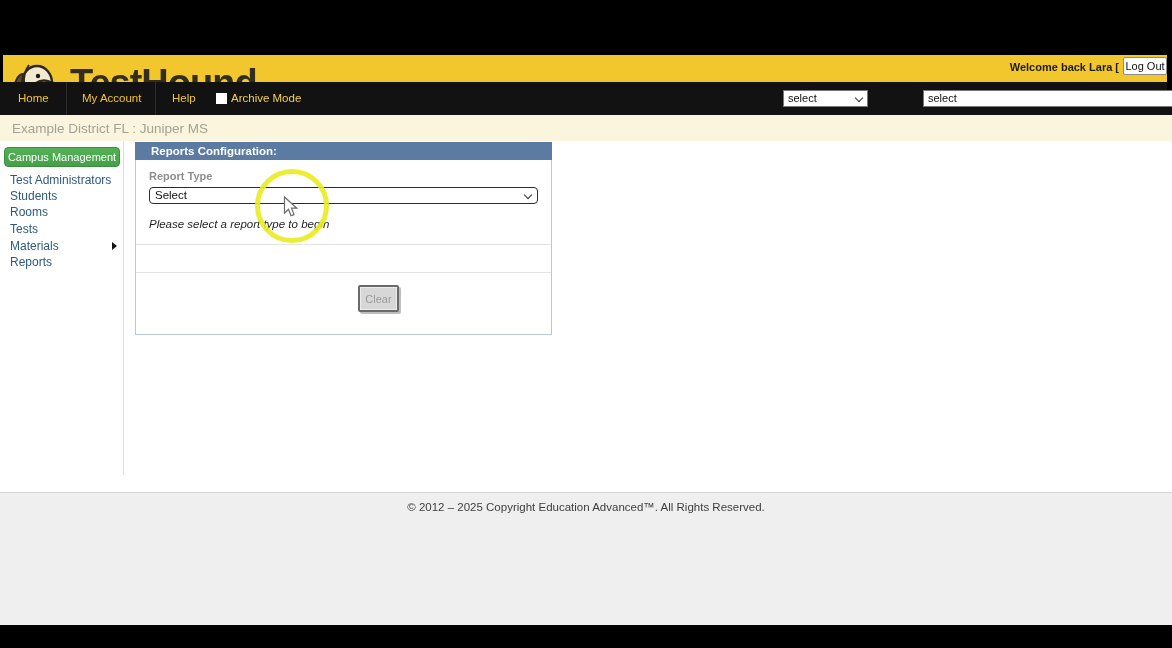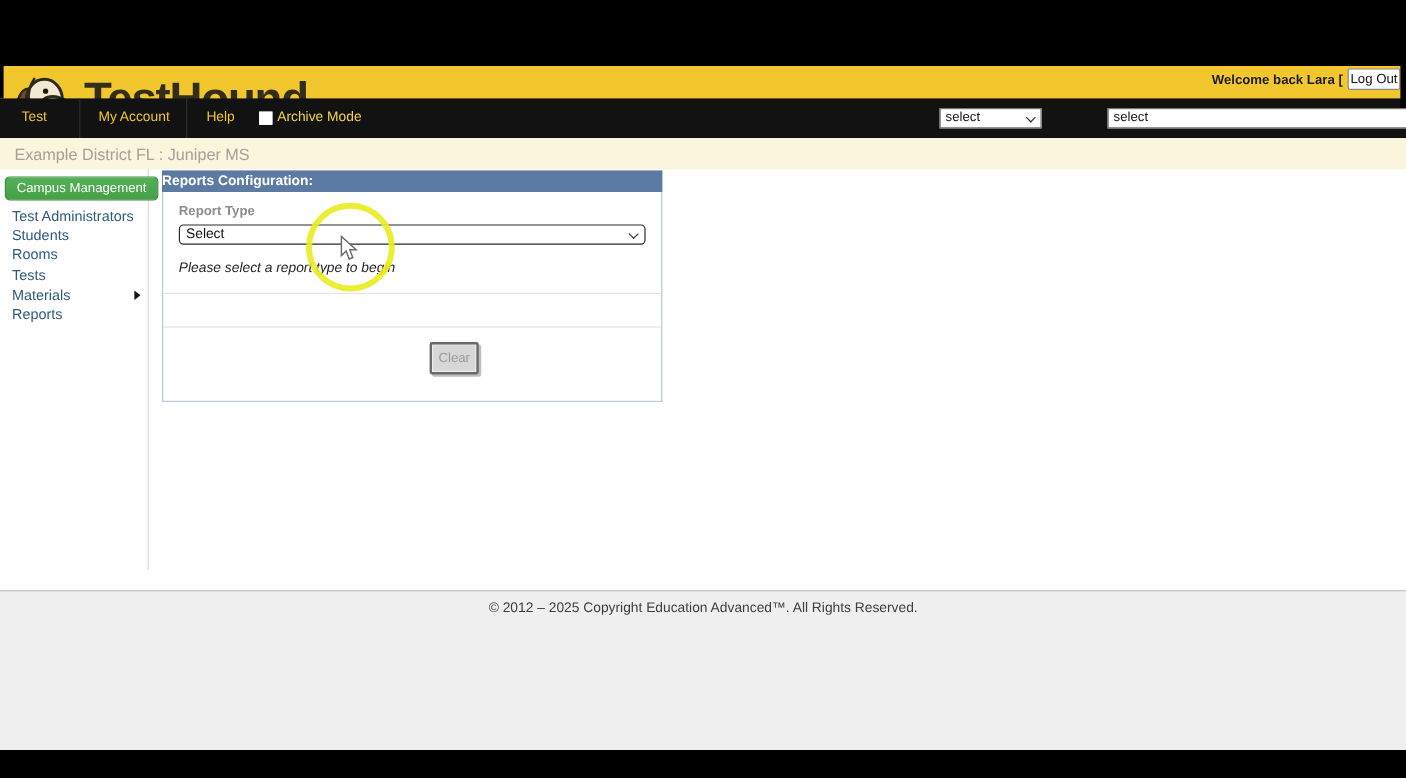--- a/index.html
+++ b/index.html
@@ -45,35 +45,35 @@
 
   
   .breadcrumb { position:absolute; left:0; top:115px; width:1172px; height:36px;
                 background:#faf5dc; font-size:13.5px; color:#a3a198; line-height:27px;
                 padding-left:12px; }
 
   
   .content { position:absolute; left:0; top:141px; width:1172px; height:351px; background:#fff; }
   .sidebar-border { position:absolute; left:123px; top:0; width:1px; height:334px; background:#dcdcdc; }
 
-  .campus-btn { position:absolute; left:4px; top:6px; width:128px; height:20px;
+  .campus-btn { position:absolute; left:4px; top:6px; width:116px; height:20px;
                 background:linear-gradient(#54b156,#45a047); border:1px solid #3c8d3f;
                 border-radius:4px; color:#fff; font-size:11px; line-height:18px;
                 cursor:pointer; font-family:inherit; }
   .side-link { position:absolute; left:10px; height:16px; font-size:12px; color:#2e5a7c;
                text-decoration:none; cursor:pointer; line-height:16px; }
   .tri-right { position:absolute; left:112px; width:0; height:0;
                border-left:5px solid #111; border-top:4px solid transparent;
                border-bottom:4px solid transparent; }
 
   
   .panel { position:absolute; left:135px; top:1px; width:417px; height:193px; }
   .panel-header { position:absolute; left:0; top:0; width:417px; height:18px;
                   background:#5b7ba3; color:#fff; font-size:11.5px; font-weight:bold;
-                  line-height:18px; padding-left:0; }
+                  line-height:18px; padding-left:16px; }
   .panel-body { position:absolute; left:0; top:18px; width:417px; height:175px;
                 background:#fff; border:1px solid #b9c8d8; border-top:none; }
   .rt-label { position:absolute; left:13px; top:10px; font-size:11px; font-weight:bold; color:#8e8e8e;text-align:center; }
   .rt-select { position:absolute; left:13px; top:27px; width:389px; height:17px;
                background:#fff; border:1.5px solid #2b2b2b; border-radius:4px;
                font-size:11.5px; color:#111; line-height:14px; padding:0 5px; cursor:pointer; }
   .rt-select .chev { right:6px; top:4px; }
   .hint { position:absolute; left:13px; top:58px; font-size:11.5px; font-style:italic; color:#1f1f1f; }
   .hr { position:absolute; left:0; width:415px; height:1px; background:#e3e3e3; }
   .hr1 { top:84px; } .hr2 { top:112px; }
@@ -108,21 +108,21 @@
       <path d="M10 43 Q20 52 31 49" fill="none" stroke="#3f74d8" stroke-width="5"></path>
       <circle cx="31" cy="52" r="5" fill="#f2c72e" stroke="#2e2a1b" stroke-width="2.5"></circle>
     </svg>
     <div class="wordmark"><span>TestHound</span><span class="dot">.</span></div>
     <div class="welcome">Welcome back Lara [</div>
     <button class="logout-btn">Log Out</button>
     <div class="region">Florida</div>
   </header>
 
   <nav class="nav">
-    <a style="left:18px">Test</a>
+    <a style="left:18px">Home</a>
     <div class="sep" style="left:66px"></div>
     <a style="left:82px">My Account</a>
     <div class="sep" style="left:155px"></div>
     <a style="left:172px">Help</a>
     <span class="chk"></span>
     <span class="archive-lbl">Archive Mode</span>
     <div class="nav-select sel1">
       <span>select</span>
       <i class="chev"></i>
     </div>

